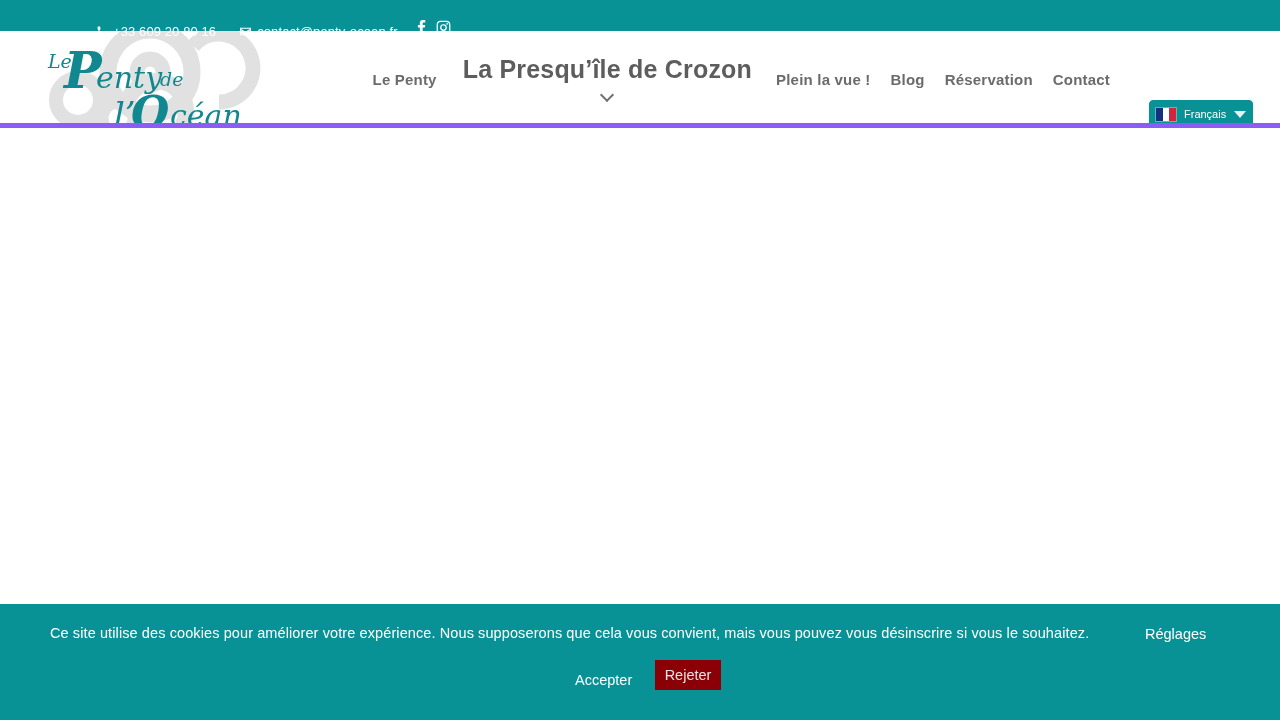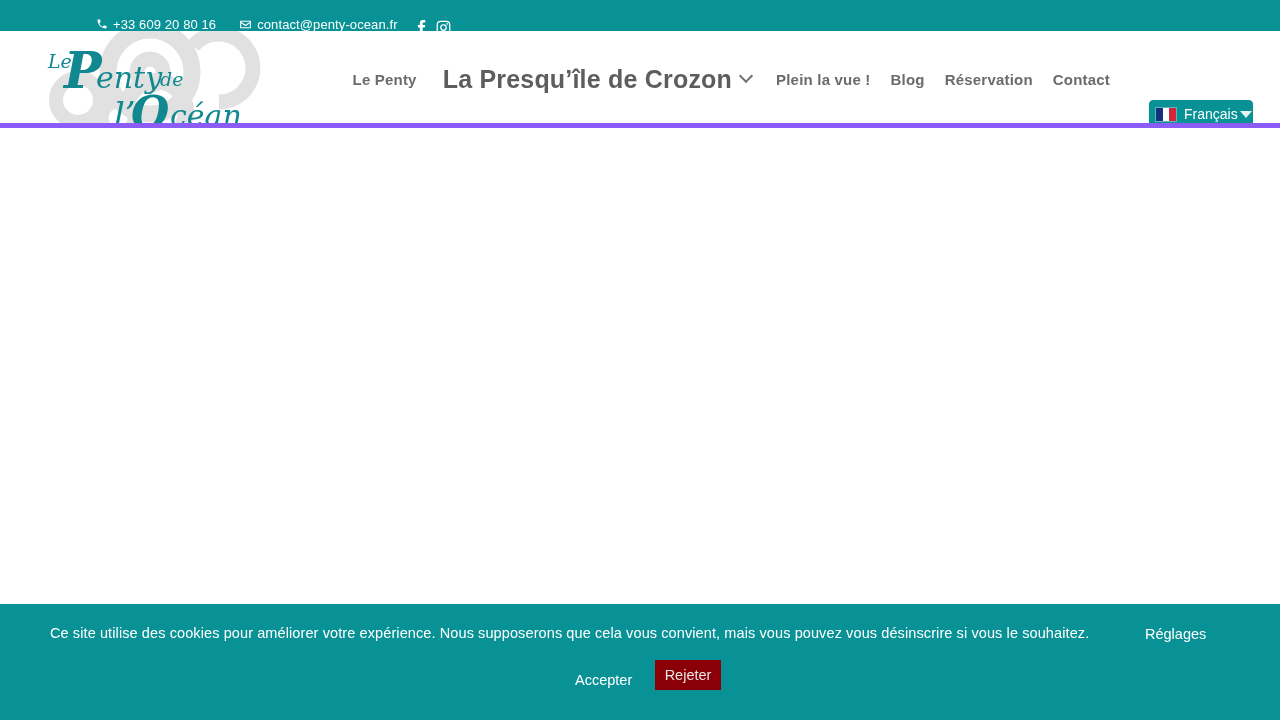--- a/index.html
+++ b/index.html
@@ -23,21 +23,21 @@
     background: #099296;
     display: flex;
     align-items: center;
     justify-content: center;
     gap: 0;
     position: relative;
     z-index: 40;
   }
   .topbar-inner {
     display: flex;
-    align-items: flex-start;
+    align-items: flex-end;
     width: 1280px;
     padding-left: 96px;
     gap: 0;
     margin-top: 24px;
   }
   .tb-item {
     display: flex;
     align-items: center;
     color: #ffffff;
     font-size: 13px;
@@ -103,20 +103,21 @@
     padding: 0 10px;
     letter-spacing: .2px;
   }
   .nav-item.is-active {
     font-size: 25px;
     color: #5d5d5d;
     padding: 0 14px 0 16px;
     display: inline-flex;
     align-items: center;
     gap: 9px;
+    flex-direction: column;
   }
   .chev {
     display: inline-block;
     width: 11px;
     height: 11px;
     position: relative;
     top: -3px;
   }
   .chev::before {
     content: "";
@@ -151,21 +152,21 @@
     display: flex;
     flex: 0 0 auto;
     overflow: hidden;
   }
   .flag-fr i { display: block; height: 100%; flex: 1 1 auto; }
   .flag-b { background: #15317e; }
   .flag-w { background: #ffffff; }
   .flag-r { background: #d5253c; }
   #lang-label {
     color: #ffffff;
-    font-size: 14px;
+    font-size: 11px;
     margin-left: 7px;
     flex: 1 1 auto;
     white-space: nowrap;
   }
   .lang-caret {
     width: 0; height: 0;
     border-left: 6px solid transparent;
     border-right: 6px solid transparent;
     border-top: 7px solid #e6f3f3;
     flex: 0 0 auto;

